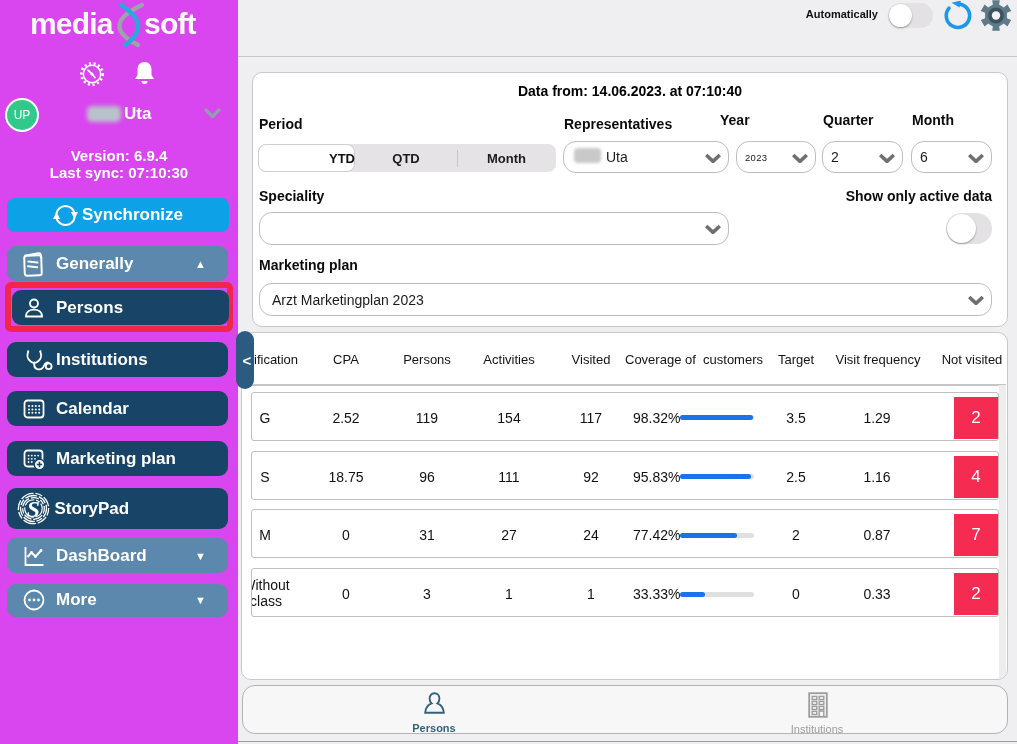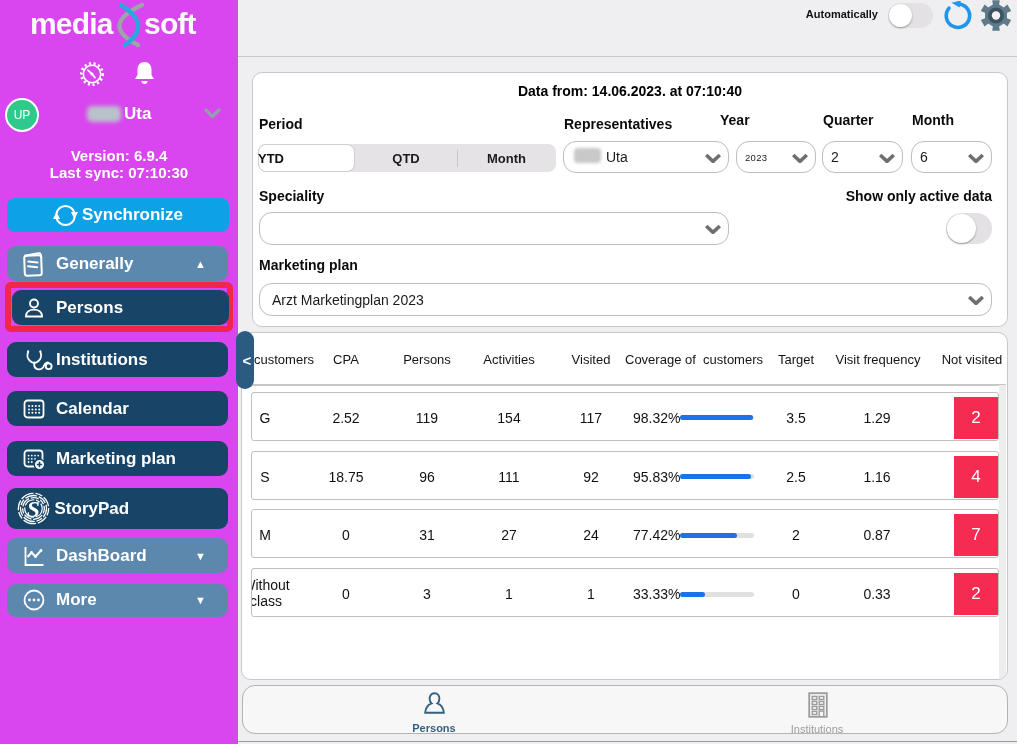--- a/index.html
+++ b/index.html
@@ -224,21 +224,21 @@
   <div id="fpanel"></div>
   <div class="abs" style="left:252px; top:83px; width:756px; text-align:center; font-weight:bold; font-size:14px; color:#000000;">Data from: 14.06.2023. at 07:10:40</div>
   <div class="lbl" style="left:259px; top:116px;">Period</div>
   <div class="lbl" style="left:564px; top:116px;">Representatives</div>
   <div class="lbl" style="left:720px; top:112px;">Year</div>
   <div class="lbl" style="left:823px; top:112px;">Quarter</div>
   <div class="lbl" style="left:912px; top:112px;">Month</div>
 
   <div class="abs" style="left:258px; top:144px; width:298px; height:28px; background:#E5E3E5; border-radius:8px;"></div>
   <div class="abs" style="left:258px; top:144px; width:97px; height:28px; background:#fff; border:1px solid #CFCFCF; border-radius:8px;"></div>
-  <div class="abs" style="left:258px; top:151px; width:97px; text-align:left; font-weight:bold; font-size:13px; color:#111;">YTD</div>
+  <div class="abs" style="left:258px; top:151px; width:97px; text-align:right; font-weight:bold; font-size:13px; color:#111;">YTD</div>
   <div class="abs" style="left:356px; top:151px; width:100px; text-align:center; font-weight:600; font-size:13px; color:#1b1b1b;">QTD</div>
   <div class="abs" style="left:457px; top:150px; width:1px; height:17px; background:#C6C6C6;"></div>
   <div class="abs" style="left:457px; top:151px; width:99px; text-align:center; font-weight:600; font-size:13px; color:#1b1b1b;">Month</div>
 
   <div class="dd" style="left:563px; top:141px; width:166px; height:32px;"></div>
   <div class="abs" style="left:574px; top:148px; width:27px; height:15px; background:#C9C9C9; border-radius:4px; filter:blur(1.5px);"></div>
   <div class="abs" style="left:606px; top:149px; font-size:14px; color:#1b1b1b;">Uta</div>
   <svg class="chev" style="left:705px; top:153px;" viewBox="0 0 16 10">
       <path d="M1.2 2 L8 8.4 L14.8 2" fill="none" stroke="#6F6F6F" stroke-width="3.6" stroke-linejoin="miter"></path>
     </svg>
@@ -273,21 +273,21 @@
 
   <div class="lbl" style="left:259px; top:257px;">Marketing plan</div>
   <div class="dd" style="left:259px; top:283px; width:733px; height:33px;"></div>
   <div class="abs" style="left:272px; top:292px; font-size:14px; color:#1b1b1b;">Arzt Marketingplan 2023</div>
   <svg class="chev" style="left:968px; top:295px;" viewBox="0 0 16 10">
       <path d="M1.2 2 L8 8.4 L14.8 2" fill="none" stroke="#6F6F6F" stroke-width="3.6" stroke-linejoin="miter"></path>
     </svg>
 
   <div id="tpanel">
 
-    <div class="hcell" style="left:12px; top:19px; transform:none;">customers</div>
+    <div class="hcell" style="left:12px; top:19px; transform:none;">ification</div>
     <div class="hcell" style="left:104px; top:19px;">CPA</div>
     <div class="hcell" style="left:185px; top:19px;">Persons</div>
     <div class="hcell" style="left:267px; top:19px;">Activities</div>
     <div class="hcell" style="left:349px; top:19px;">Visited</div>
     <div class="hcell" style="left:452px; top:19px; white-space:pre;">Coverage of  customers</div>
     <div class="hcell" style="left:554px; top:19px;">Target</div>
     <div class="hcell" style="left:636px; top:19px;">Visit frequency</div>
     <div class="hcell" style="left:730px; top:19px;">Not visited</div>
     <div class="abs" style="left:0; top:50.5px; width:764px; height:2px; background:#C6C6C6;"></div>
     <div class="abs" style="left:757px; top:52px; width:7px; height:293px; background:#EDEDED;"></div>

